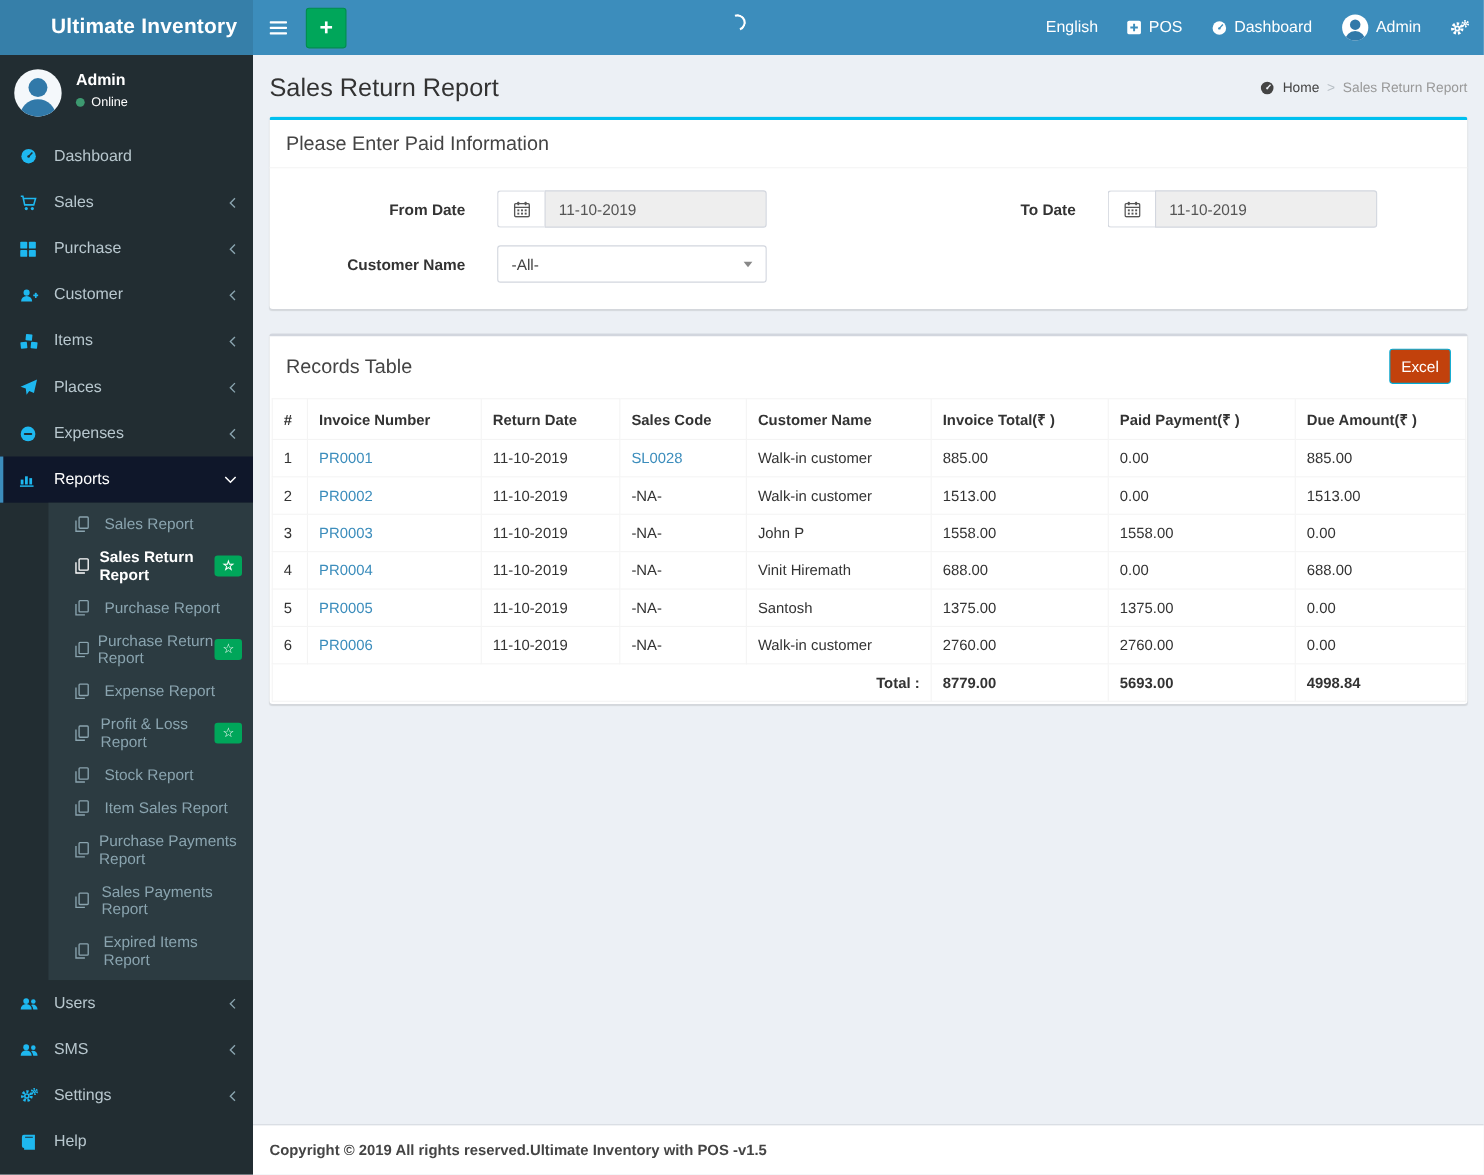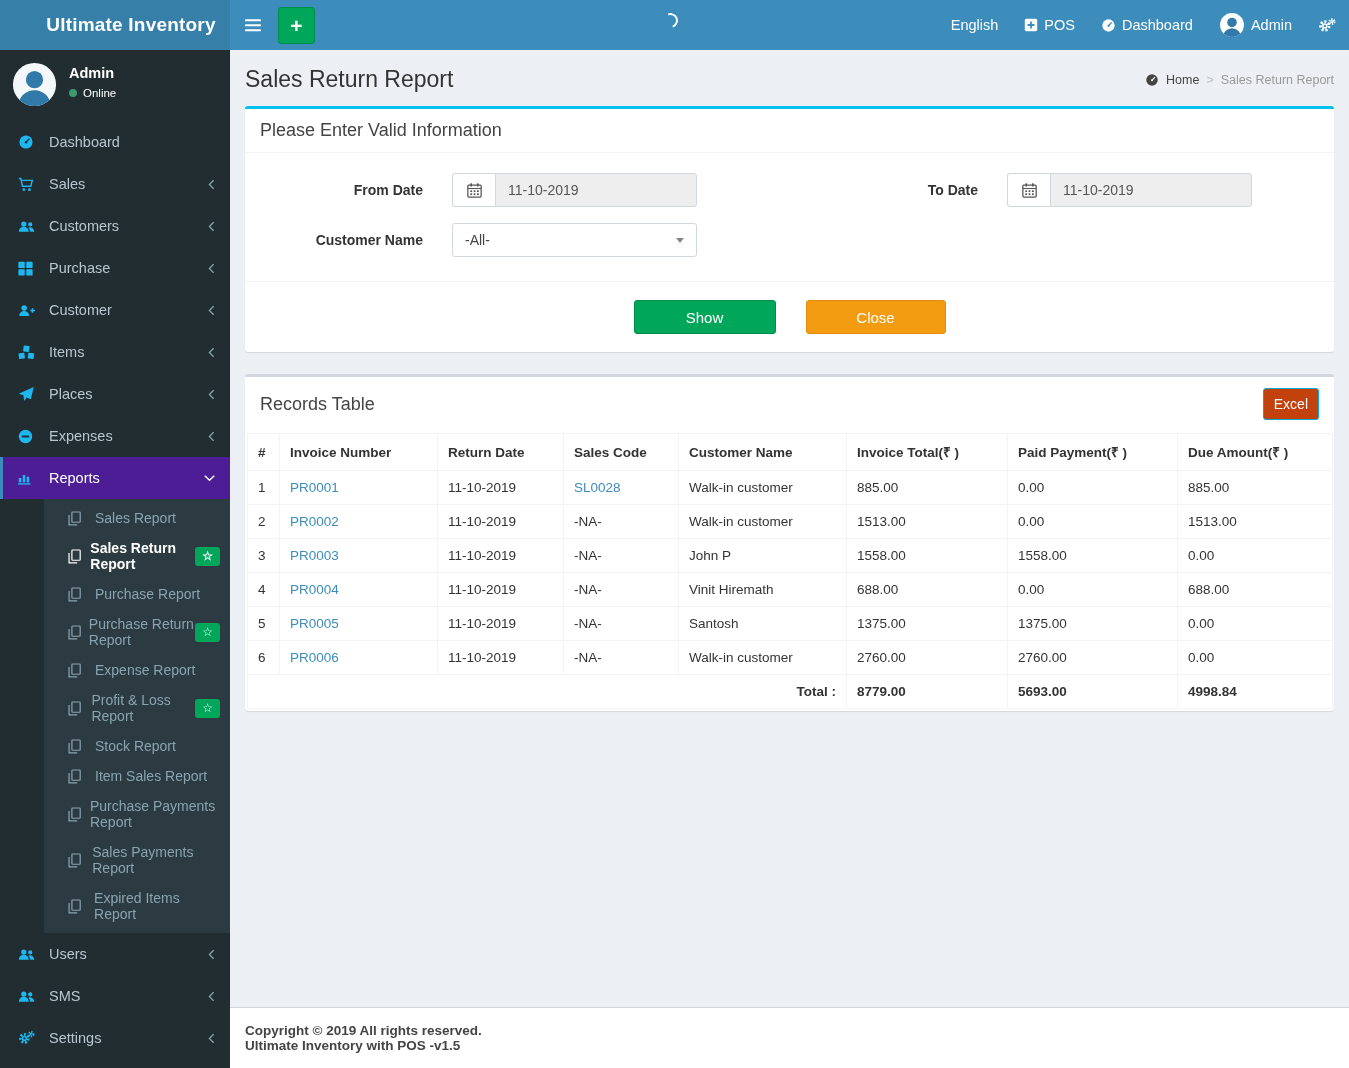--- a/index.html
+++ b/index.html
@@ -28,21 +28,21 @@
   .sidebar { --hole:#222d32; width:230px; background:#222d32; flex-shrink:0; overflow:hidden; }
   .user-panel { display:flex; gap:12px; padding:12px 12px 14px 12px; align-items:flex-start; }
   .user-avatar { width:45px; height:45px; }
   .user-name { color:#fff; font-weight:700; font-size:14.5px; margin-top:3px; }
   .user-status { display:flex; align-items:center; gap:6px; margin-top:6px; color:#fff; font-size:11.5px; }
   .status-dot { width:8px; height:8px; border-radius:50%; background:#3d9970; }
   .menu { list-style:none; }
   .menu-item { display:flex; align-items:center; padding:13px 15px; color:#b8c7ce; font-size:14.5px; cursor:pointer; border-left:3px solid transparent; }
   .menu-item .micon { width:24px; margin-right:7px; color:#1eb8f0; display:flex; }
   .menu-item .chev { margin-left:auto; color:#8aa4af; display:flex; }
-  .menu-item.active { background:#4c1d95; border-left-color:#3c8dbc; color:#fff; }
+  .menu-item.active { background:#0f172a; border-left-color:#3c8dbc; color:#fff; }
   .menu-item.active .chev { color:#fff; }
   .submenu { --hole:#2c3b41; list-style:none; background:#2c3b41; padding:4px 0;margin-left:44px; }
   .sub-item { display:flex; align-items:center; padding:7px 10px 7px 24px; color:#8aa4af; font-size:14px; cursor:pointer; }
   .sub-item .sicon { width:21px; margin-right:6px; display:flex; color:#8aa4af; }
   .sub-item.active { color:#fff; font-weight:700; }
   .sub-item.active .sicon { color:#fff; }
   .badge-star { margin-left:auto; background:#00a65a; color:#fff; font-size:12px; line-height:1;
                 padding:3px 7px 4px; border-radius:3px; }
 
   
@@ -88,21 +88,21 @@
   table.records { width:100%; border-collapse:collapse; table-layout:fixed; font-size:13.5px; color:#333; }
   table.records th, table.records td { border:1px solid #f4f4f4; padding:9px 10px; text-align:left; overflow:hidden; white-space:nowrap; }
   table.records th { font-weight:700; font-size:13.5px; }
   td.num, th.num { text-align:right; }
   td a { color:#3c8dbc; text-decoration:none; }
   .tright { text-align:right !important; }
   .bold { font-weight:700; }
 
   
   .footer { margin-top:auto; background:#fff; border-top:1px solid #d2d6de; padding:15px; display:flex;
-            justify-content:space-between; font-size:13.5px; color:#444; font-weight:700;flex-direction:column; }
+            font-size:13.5px; color:#444; font-weight:700; }
 </style>
 </head>
 <body>
 
 <div class="header">
   <div class="logo">Ultimate Inventory</div>
   <div class="navbar">
     <button class="nav-toggle">
       <span>
         <svg viewBox="0 0 18 14" width="16" height="13" fill="currentColor">
@@ -220,38 +220,20 @@
           </span>
         <span>Sales</span>
         <span class="chev">
             <svg viewBox="0 0 10 14" width="7" height="11">
               <path d="M8 1L2 7l6 6" stroke="currentColor" stroke-width="1.8" fill="none"></path>
             </svg>
           </span>
       </li>
       <li class="menu-item">
         <span class="micon">
-            <svg viewBox="0 0 22 18" width="17" height="15">
-              <g fill="currentColor">
-                <circle cx="7.5" cy="5.8" r="3.4"></circle>
-                <path d="M1 15.8a6.5 6.5 0 0 1 13 0z"></path>
-                <circle cx="15.9" cy="6.3" r="2.7"></circle>
-                <path d="M14.9 9.9a5.7 5.7 0 0 1 6 5.9h-5a8 8 0 0 0-2.5-5.3z"></path>
-              </g>
-            </svg>
-          </span>
-        <span>Customers</span>
-        <span class="chev">
-            <svg viewBox="0 0 10 14" width="7" height="11">
-              <path d="M8 1L2 7l6 6" stroke="currentColor" stroke-width="1.8" fill="none"></path>
-            </svg>
-          </span>
-      </li>
-      <li class="menu-item">
-        <span class="micon">
             <svg viewBox="0 0 18 18" width="15" height="15">
               <g fill="currentColor">
                 <rect width="7.6" height="7.6" x="0.5" y="0.8" rx="1"></rect>
                 <rect width="7.6" height="7.6" x="9.9" y="0.8" rx="1"></rect>
                 <rect width="7.6" height="7.6" x="0.5" y="9.8" rx="1"></rect>
                 <rect width="7.6" height="7.6" x="9.9" y="9.8" rx="1"></rect>
               </g>
             </svg>
           </span>
         <span>Purchase</span>
@@ -550,21 +532,21 @@
             </svg>
         </span>
         <span>Home</span>
         <span class="crumb-sep">&gt;</span>
         <span class="crumb-current">Sales Return Report</span>
       </div>
     </div>
 
     <div class="box box-info">
       <div class="box-header bordered">
-        <span class="box-title">Please Enter Valid Information</span>
+        <span class="box-title">Please Enter Paid Information</span>
       </div>
       <div class="box-body form">
         <div class="form-row">
           <label class="flabel">From Date</label>
           <div class="input-group">
             <span class="ig-addon">
               <svg viewBox="0 0 18 18" width="15" height="15">
                   <g fill="currentColor">
                     <rect x="4" y="0.4" width="2" height="3.8" rx=".6"></rect>
                     <rect x="12" y="0.4" width="2" height="3.8" rx=".6"></rect>
@@ -606,24 +588,20 @@
             <input class="ig-input" value="11-10-2019" style="">
           </div>
         </div>
         <div class="form-row">
           <label class="flabel">Customer Name</label>
           <div class="select">
             <span>-All-</span>
             <span class="caret-down"></span>
           </div>
         </div>
-      </div>
-      <div class="box-footer">
-        <button class="btn btn-show">Show</button>
-        <button class="btn btn-close">Close</button>
       </div>
     </div>
 
     <div class="box box-default">
       <div class="box-header">
         <span class="box-title">Records Table</span>
         <button class="btn-excel">Excel</button>
       </div>
       <div class="box-body table-wrap">
         <table class="records">

